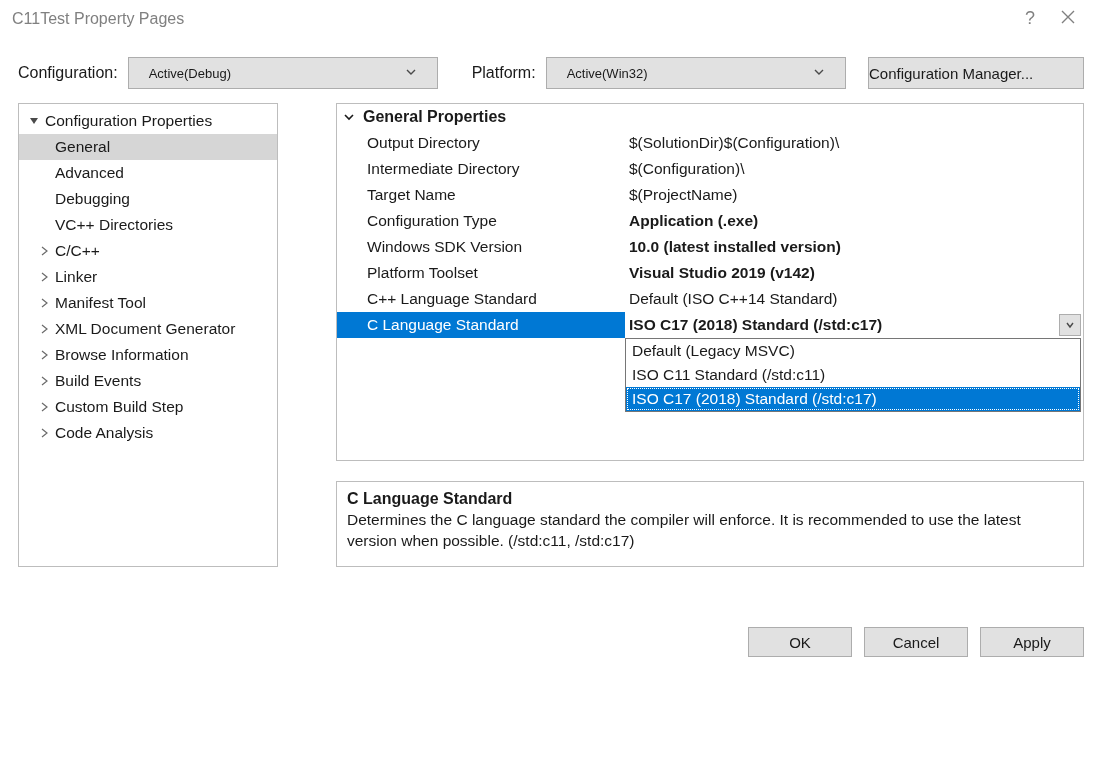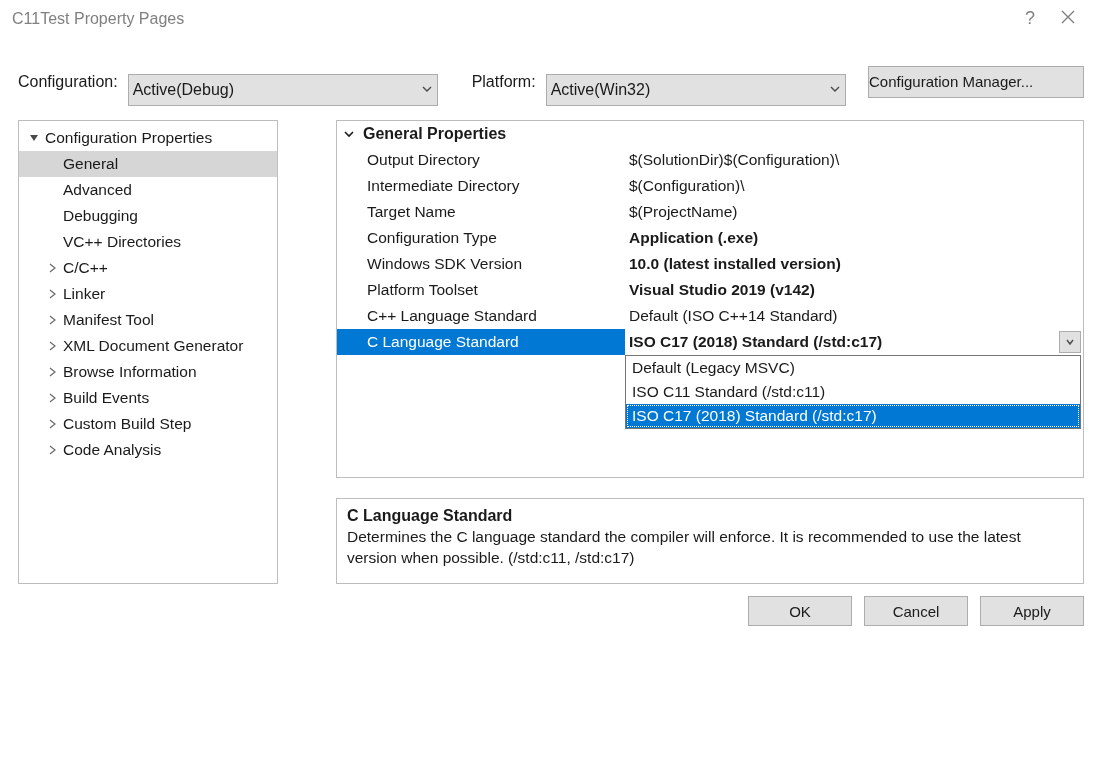--- a/index.html
+++ b/index.html
@@ -28,21 +28,21 @@
 
   .config-row {
     display: flex; align-items: center;
     padding: 20px 18px 14px 18px;
     gap: 10px;
   }
   .config-row .lbl { font-size: 16px; }
   .dropdown {
     display: flex; align-items: center; justify-content: space-between;
     height: 32px; border: 1px solid #adadad; background: #e1e1e1;
-    padding: 0 4px; font-size: 16px; margin-top: 17px;
+    padding: 0 20px; font-size: 13px;
   }
   .dropdown.config-sel { width: 310px; }
   .dropdown.platform-sel { width: 300px; }
   .dropdown .chev svg { width: 12px; height: 12px; }
   .btn-cfgmgr {
     height: 32px; width: 216px; border: 1px solid #adadad; background: #e1e1e1;
     display: flex; align-items: center; 
     font-size: 15px;
   }
 
@@ -59,21 +59,21 @@
     padding-top: 4px;
     overflow: hidden;
   }
   .tree-row {
     display: flex; align-items: center;
     height: 26px; font-size: 15.5px;
     padding-left: 6px;
     white-space: nowrap;
   }
   .tree-row .glyph { width: 18px; display:inline-flex; align-items:center; justify-content:center; }
-  .tree-row.level1 { padding-left: 24px; }
+  .tree-row.level1 { padding-left: 16px; }
   .tree-row.selected { background: #d6d6d6; }
   .tree-row .label { padding-left: 2px; }
   .tri-open svg, .tri-closed svg { width: 10px; height: 10px; }
 
   .right {
     flex: 1; display: flex; flex-direction: column; gap: 20px;
     min-width: 0;
     padding-left: 44px;
   }
   .propgrid {
@@ -132,20 +132,21 @@
 
   .footer {
     display: flex; justify-content: flex-end; gap: 12px;
     padding: 12px 18px 0 18px;
   }
   .btn {
     width: 104px; height: 30px;
     border: 1px solid #adadad; background: #e1e1e1;
     display: flex; align-items: center; justify-content: center;
     font-size: 15px;
+    margin-top: 48px;
   }
 </style>
 </head>
 <body>
 
 <div class="titlebar">
   <div class="title">C11Test Property Pages</div>
   <div class="help">?</div>
   <div class="close">
     <svg viewBox="0 0 14 14">

